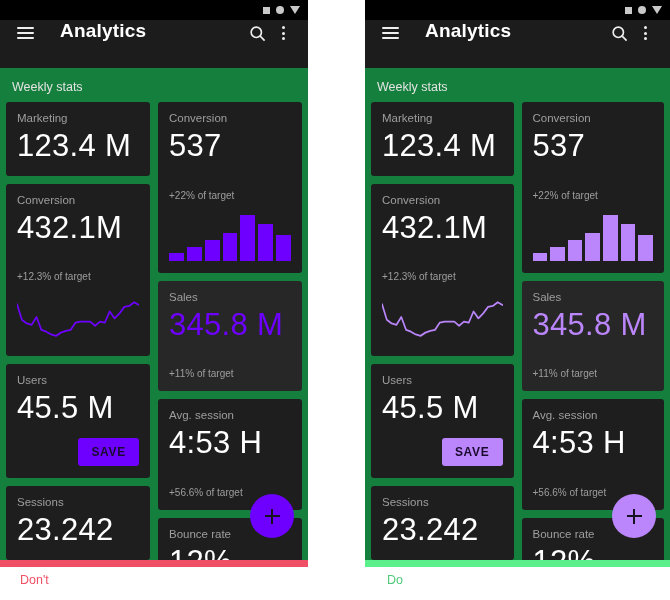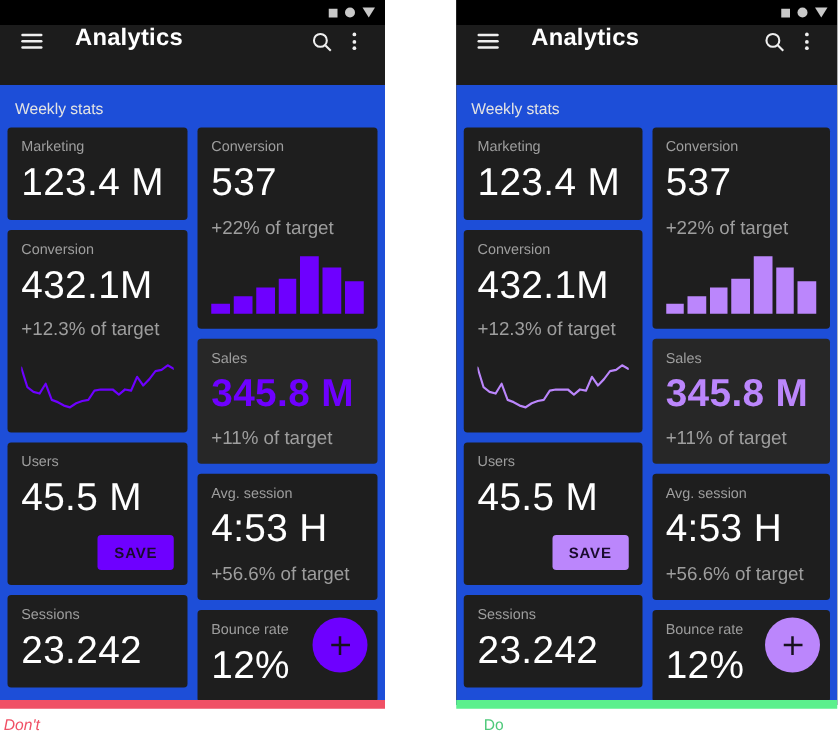--- a/index.html
+++ b/index.html
@@ -43,35 +43,35 @@
   .appbar-spacer { flex: 1; }
   .icon-btn {
     width: 26px; height: 26px; display:flex; align-items:center; justify-content:center;
   }
   .hamburger { width: 17px; display: flex; flex-direction: column; gap: 3px; }
   .hamburger i { display:block; height: 2px; background: #efefef; border-radius: 1px; }
   .dots { display:flex; flex-direction: column; gap: 2.5px; align-items:center; }
   .dots i { display:block; width: 3px; height: 3px; border-radius: 50%; background: #efefef; }
 
   
-  .content { background: #1d4ed8; height: calc(100% - 68px); position: relative; padding: 0 6px; }
+  .content { background: #15803d; height: calc(100% - 68px); position: relative; padding: 0 6px; }
   .section-title { color: #e3e3e3; font-size: 12.5px; padding: 12px 4px 8px 6px; }
 
   .grid { display: flex; gap: 8px; }
   .col { display: flex; flex-direction: column; gap: 8px; width: 50%; }
 
   .card {
     background: #1e1e1e; border-radius: 3px; padding: 10px 11px 12px 11px;
     position: relative; overflow: hidden;
   }
   .card.elevated { background: #272727; }
   .card-label { color: #9e9e9e; font-size: 11.5px; margin-bottom: 4px; }
   .card-value { color: #ffffff; font-size: 31px; letter-spacing: .3px; line-height: 1.15; }
-  .card-value.accent { letter-spacing: .3px; font-weight: bold; }
-  .card-sub { color: #9e9e9e; font-size: 15px; margin-top: 10px; }
+  .card-value.accent { letter-spacing: .3px; }
+  .card-sub { color: #9e9e9e; font-size: 10px; margin-top: 26px; }
 
   
   .bars { display: flex; align-items: flex-end; gap: 3px; height: 48px; margin-top: 12px; }
   .bars span { flex: 1; display: block; }
   .sparkline { margin-top: 8px; }
   .sparkline svg { display:block; width: 100%; height: 54px; }
 
   
   .save-row { display: flex; justify-content: flex-end; margin-top: 12px; }
   .save-btn {
@@ -93,21 +93,21 @@
   }
   .fab .plus i:last-child {
     position:absolute; top: 0; left: 6.5px; height: 15px; width: 2px; background: #17121f;
   }
 
   
   .capbar { position: absolute; height: 7px; }
   .capbar.dont  { left: 0px;   top: 560px; width: 308px; }
   .capbar.do    { left: 365px; top: 560px; width: 305px; }
   .caption { position: absolute; top: 573px; font-size: 12.5px; }
-  .caption.dont { left: 3px; font-style: italic; }
+  .caption.dont { left: 20px; }
   .caption.do   { left: 387px; }
 </style>
 </head>
 <body>
 
 <div class="stage">
 
   <div class="panel left">
 
     <div class="statusbar">

